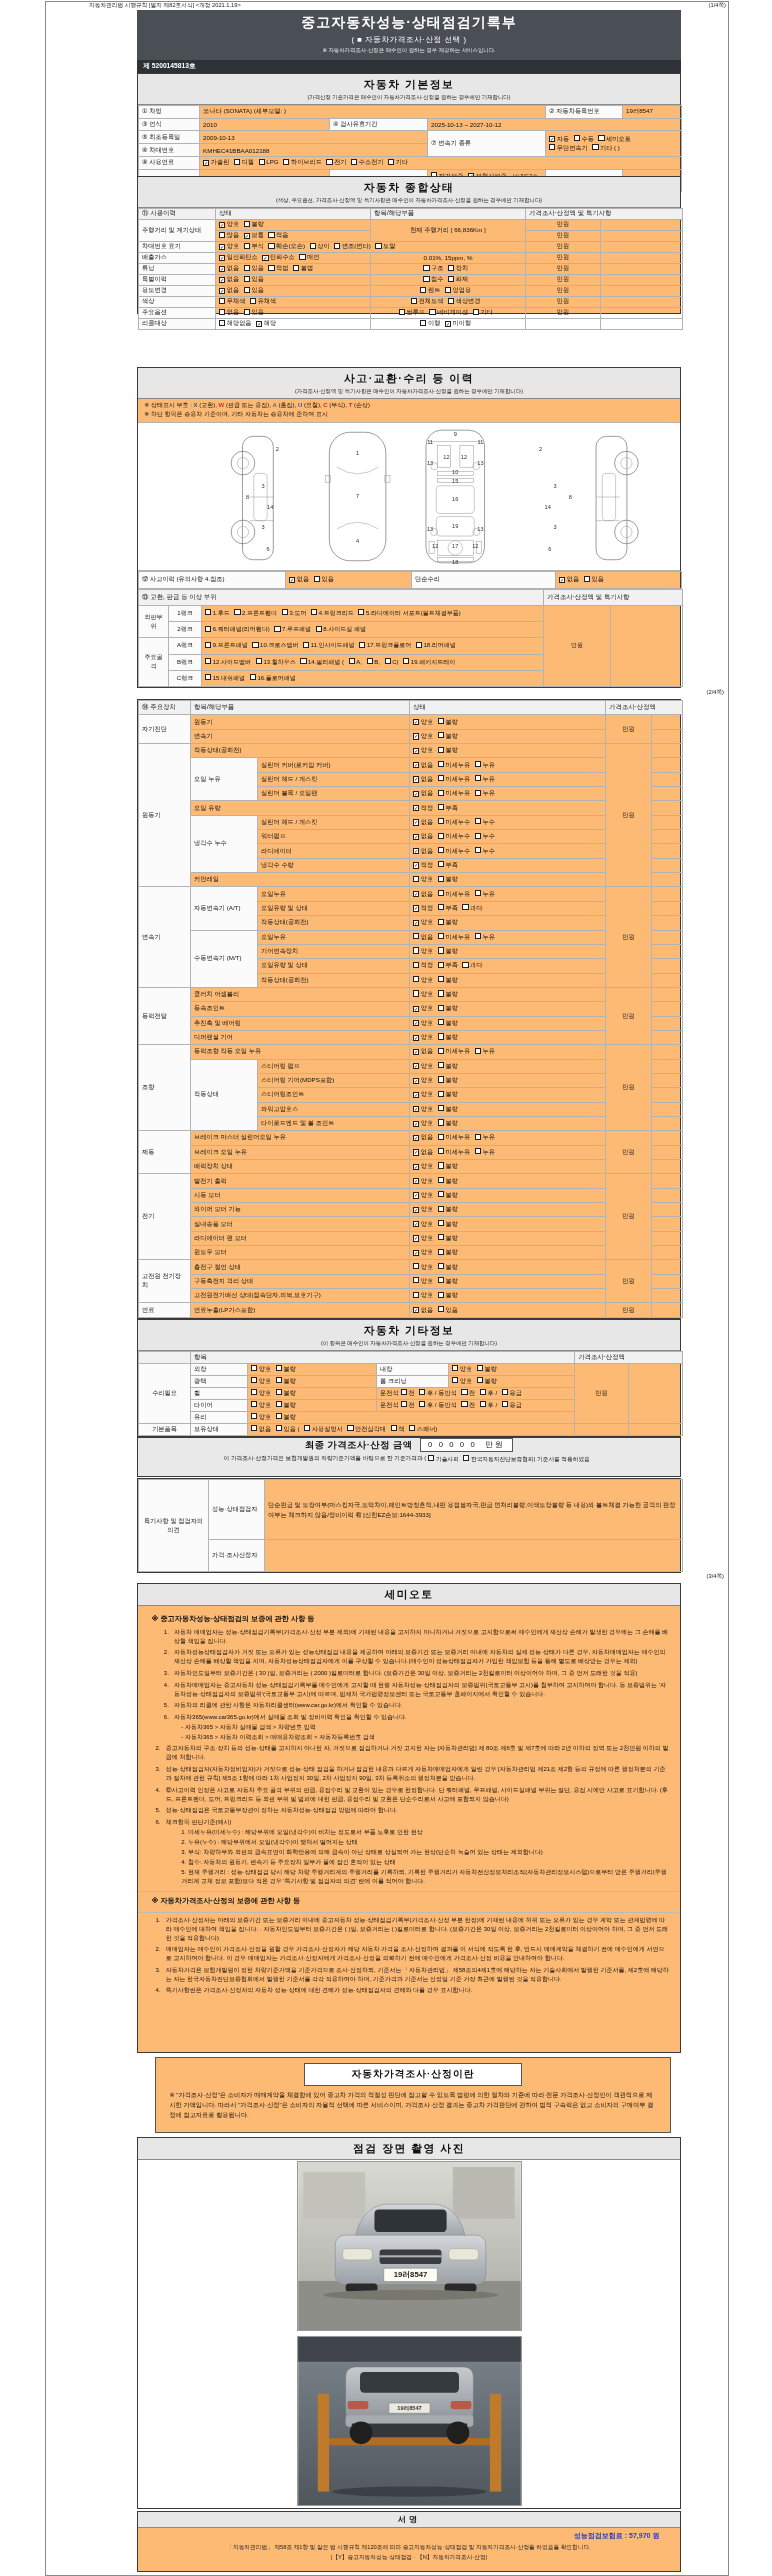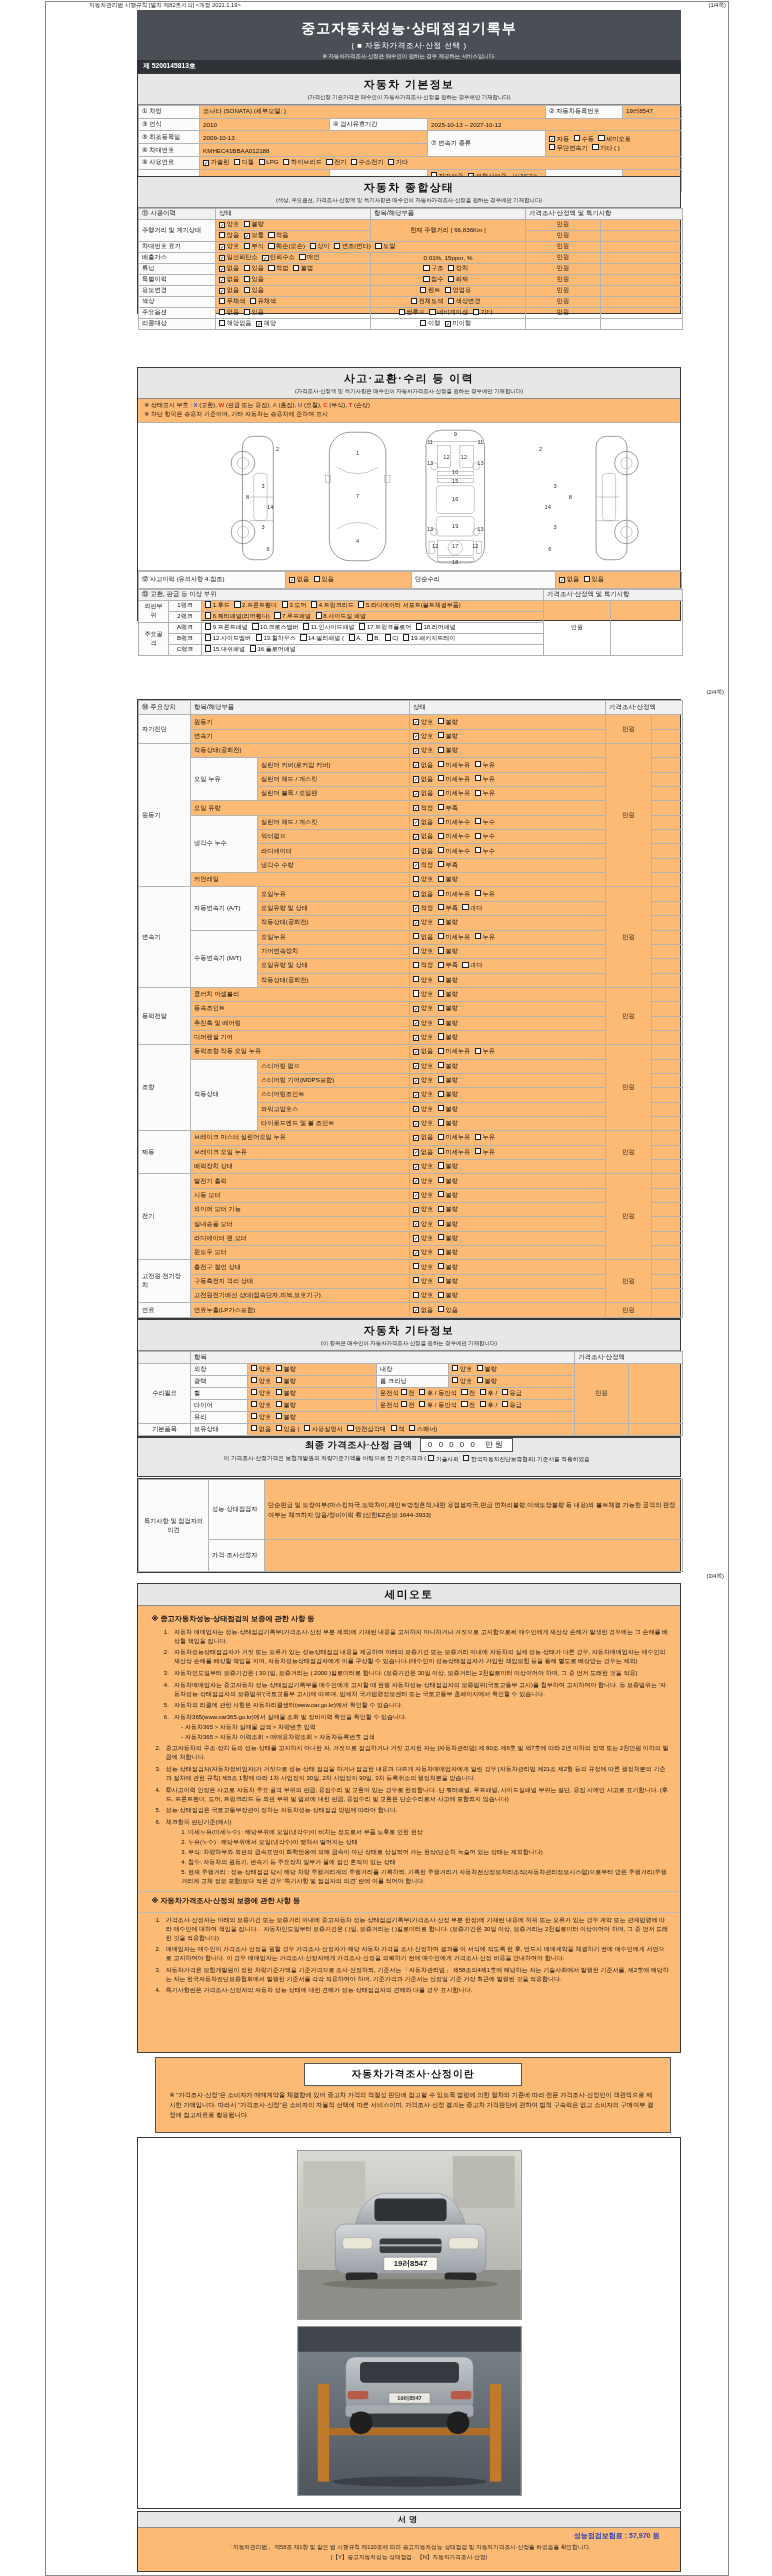--- a/index.html
+++ b/index.html
@@ -18,28 +18,28 @@
   td,th{border:0.5px solid #b3b3b3;font-size:6.2px;padding:0.5px 3.1px;vertical-align:middle;overflow:hidden}
   th{background:#f1f1f1;font-weight:normal;text-align:left;font-size:6.4px}
   .lab{background:#fbfbfb}
   .ctr{text-align:center}
   .price{text-align:center;color:#222}
   .cb{display:inline-block;box-sizing:border-box;width:6.2px;height:6.2px;border:0.8px solid #222;font-size:5.2px;line-height:4.6px;text-align:center;font-weight:bold;margin-right:1.5px;vertical-align:-0.5px;background:#fff;color:#111}
   .opt{margin-right:4.6px;white-space:nowrap;display:inline-block}
   .otx{margin-right:2.1px}
   
   #hero{top:10.3px;height:63px;background:#4a4f56;border:none;color:#fff;position:absolute;left:137px;width:544px}
-  #hero .ht{font-size:14px;font-weight:bold;text-align:center;margin-top:10px;letter-spacing:1px}
+  #hero .ht{font-size:14px;font-weight:bold;text-align:center;margin-top:4px;letter-spacing:1px}
   #hero .hs{text-align:center;font-size:7.7px;margin-top:2.6px;letter-spacing:0.5px}
   #hero .hn{text-align:center;font-size:5.4px;margin-top:2.1px;color:#eaeaea}
   #hero .docno{position:absolute;left:0;right:0;bottom:0;background:#2e3237;color:#fff;font-size:6.7px;font-weight:bold;padding:2.1px 6.2px;box-sizing:border-box}
   
   #sec-basic{top:73px;height:120px}
   #sec-overall{top:176px;height:138px}
-  #sec-history{top:367px;height:254px}
+  #sec-history{top:367px;height:321px}
   #sec-detail{top:699px;height:620px}
   #sec-etc{top:1319px;height:118px}
   #sec-final{top:1437px;height:40px;background:#e9e9e9;justify-content:flex-start}
   #sec-opinion{top:1478px;height:95px}
   #sec-notice{top:1583px;height:470px}
   #sec-pricing{top:2057px;height:76px;left:155px;width:516px;border:0.5px solid #555}
   #sec-photos{top:2137px;height:372px}
   #sec-sign{top:2511px;height:61px}
   
   .legend{padding:2.1px 6.2px;font-size:6px;border-bottom:0.5px solid #b3b3b3;line-height:1.6}
@@ -821,20 +821,23 @@
       </div>
     </div>
 </section>
 
 <section class="sec" id="sec-pricing">
   <div class="pt">자동차가격조사·산정이란</div>
   <div class="pb">※ "가격조사·산정"은 소비자가 매매계약을 체결함에 있어 중고차 가격의 적절성 판단에 참고할 수 있도록 법령에 의한 절차와 기준에 따라 전문 가격조사·산정인이 객관적으로 제시한 가액입니다. 따라서 "가격조사·산정"은 소비자의 자율적 선택에 따른 서비스이며, 가격조사·산정 결과는 중고차 가격판단에 관하여 법적 구속력은 없고 소비자의 구매여부 결정에 참고자료로 활용됩니다.</div>
 </section>
 
 <section class="sec" id="sec-photos">
+  <div class="sec-head">
+    <h2>점검 장면 촬영 사진</h2>
+  </div>
   <div class="phwrap">
     <svg class="photo" viewBox="0 0 432 326">
       <defs>
         <linearGradient id="sky" x1="0" y1="0" x2="0" y2="1">
             <stop offset="0" stop-color="#d9d9d3"></stop>
             <stop offset="1" stop-color="#b7b7b1"></stop>
           </linearGradient>
         <linearGradient id="silver" x1="0" y1="0" x2="0" y2="1">
             <stop offset="0" stop-color="#d4d7da"></stop>
             <stop offset="1" stop-color="#9aa0a6"></stop>

